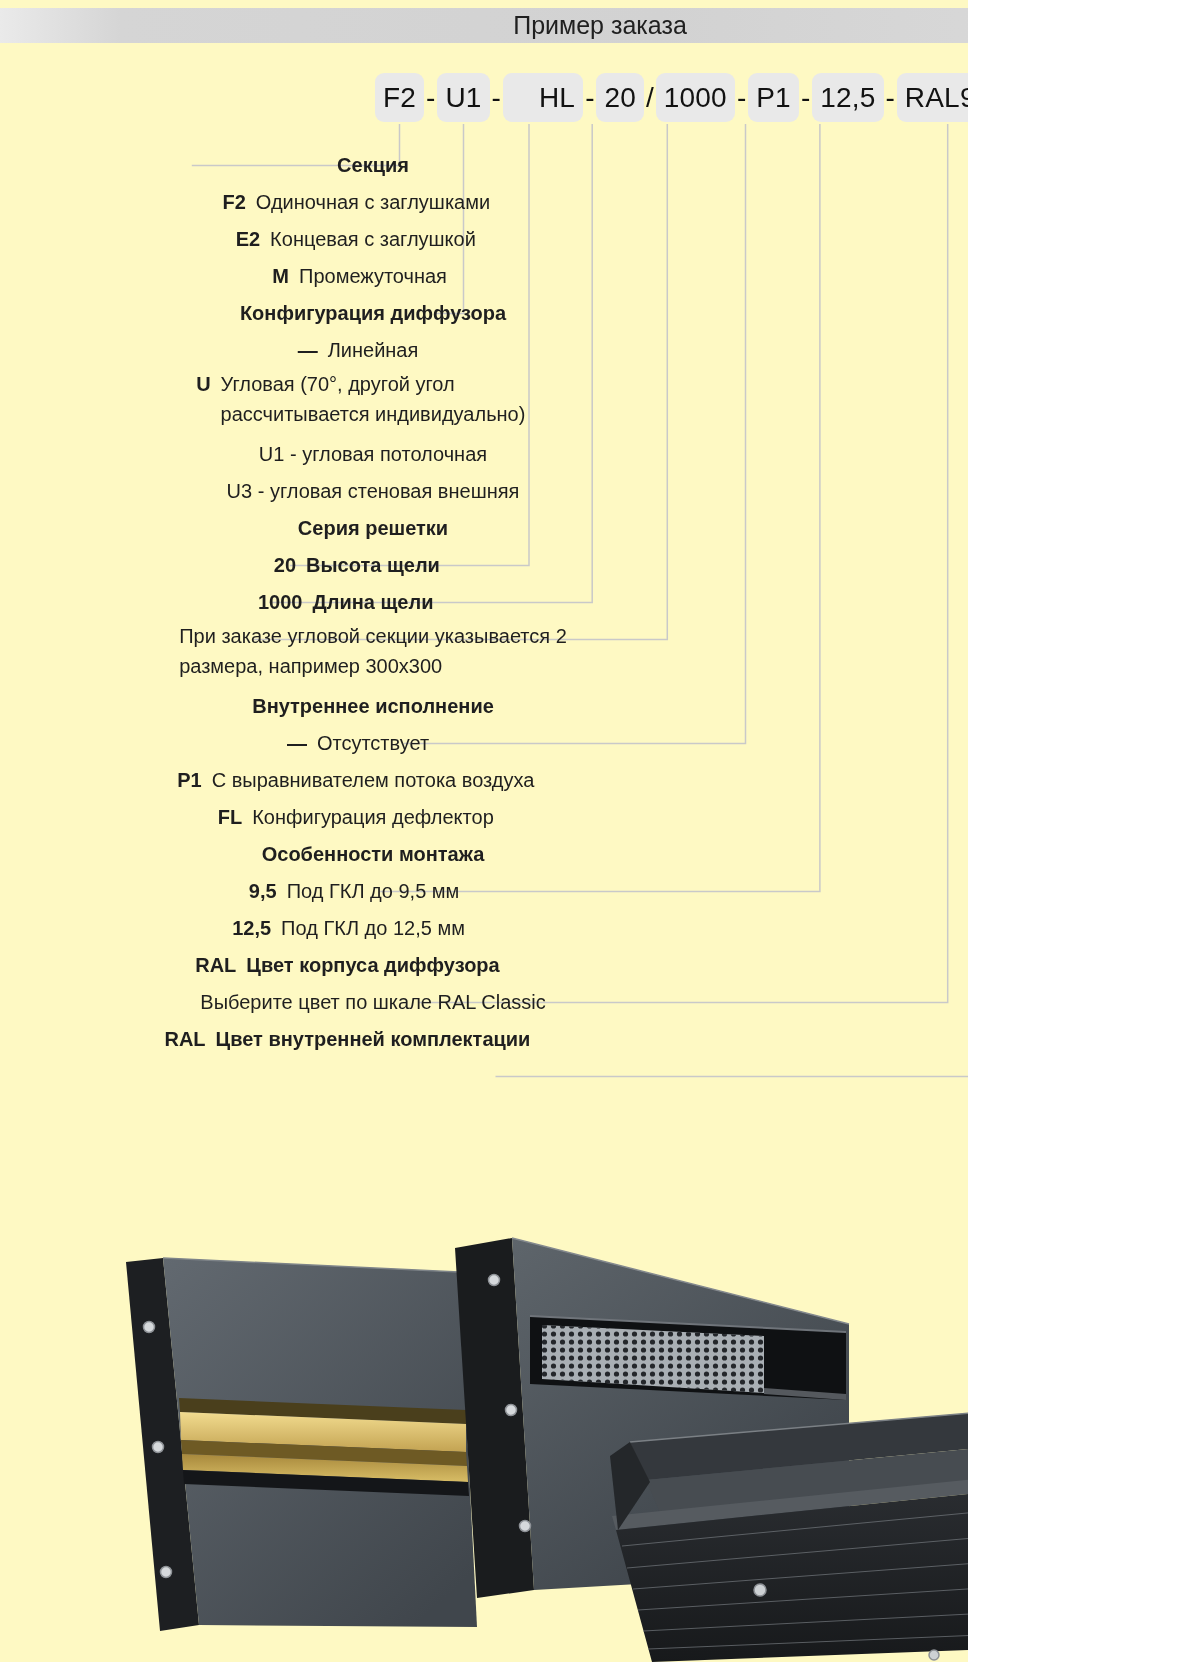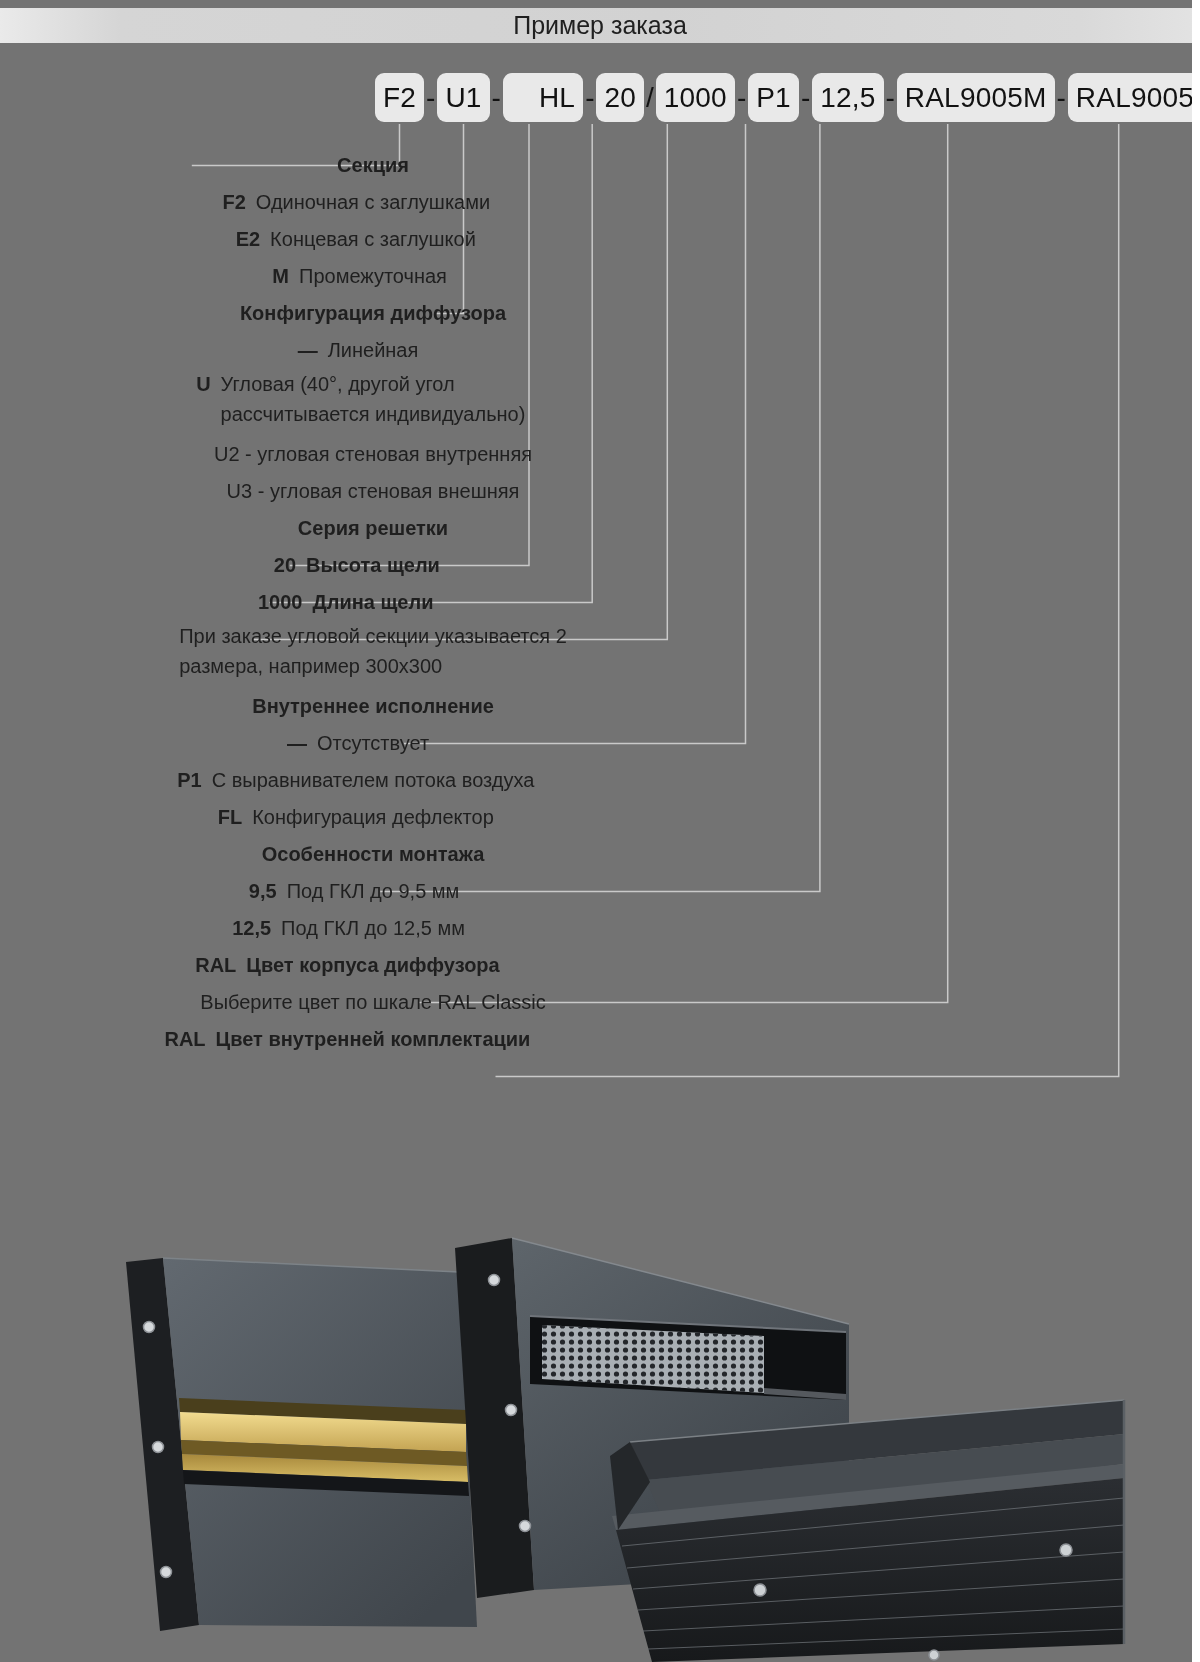--- a/index.html
+++ b/index.html
@@ -1,17 +1,17 @@
 <!DOCTYPE html>
 <html><head>
 <meta charset="utf-8">
 <style>
   html,body{margin:0;padding:0;background:#ffffff;}
   body{width:1200px;font-family:"Liberation Sans", sans-serif;color:#1f1f1f;}
-  .page{position:relative;width:1192px;height:1662px;overflow:hidden;background:#737373;}
+  .page{position:relative;width:968px;height:1662px;overflow:hidden;background:#fef9c3;}
 
   
   .top-bar{
     position:absolute;left:0;top:8px;width:1200px;height:35px;
     background:linear-gradient(90deg,#eaeaea 0%,#d5d5d5 10%,#d2d2d2 55%,#d9d9d9 90%,#e3e3e3 100%);
     display:flex;align-items:center;justify-content:center;
   }
   .top-bar span{font-size:25px;color:#202020;}
 
   
@@ -98,29 +98,29 @@
         <div class="lrow bold">
           <span class="lcode"></span>
           <span class="ltext">Конфигурация диффузора</span>
         </div>
         <div class="lrow">
           <span class="lcode">—</span>
           <span class="ltext">Линейная</span>
         </div>
         <div class="lrow multi">
           <span class="lcode">U</span>
-          <span class="ltext">Угловая (40°, другой угол
+          <span class="ltext">Угловая (70°, другой угол
 рассчитывается индивидуально)</span>
         </div>
         <div class="lrow">
           <span class="lcode"></span>
-        </div>
-        <div class="lrow">
-          <span class="lcode"></span>
-          <span class="ltext">U2 - угловая стеновая внутренняя</span>
+          <span class="ltext">U1 - угловая потолочная</span>
+        </div>
+        <div class="lrow">
+          <span class="lcode"></span>
         </div>
         <div class="lrow">
           <span class="lcode"></span>
           <span class="ltext">U3 - угловая стеновая внешняя</span>
         </div>
         <div class="lrow bold">
           <span class="lcode"></span>
           <span class="ltext">Серия решетки</span>
         </div>
         <div class="lrow bold">

